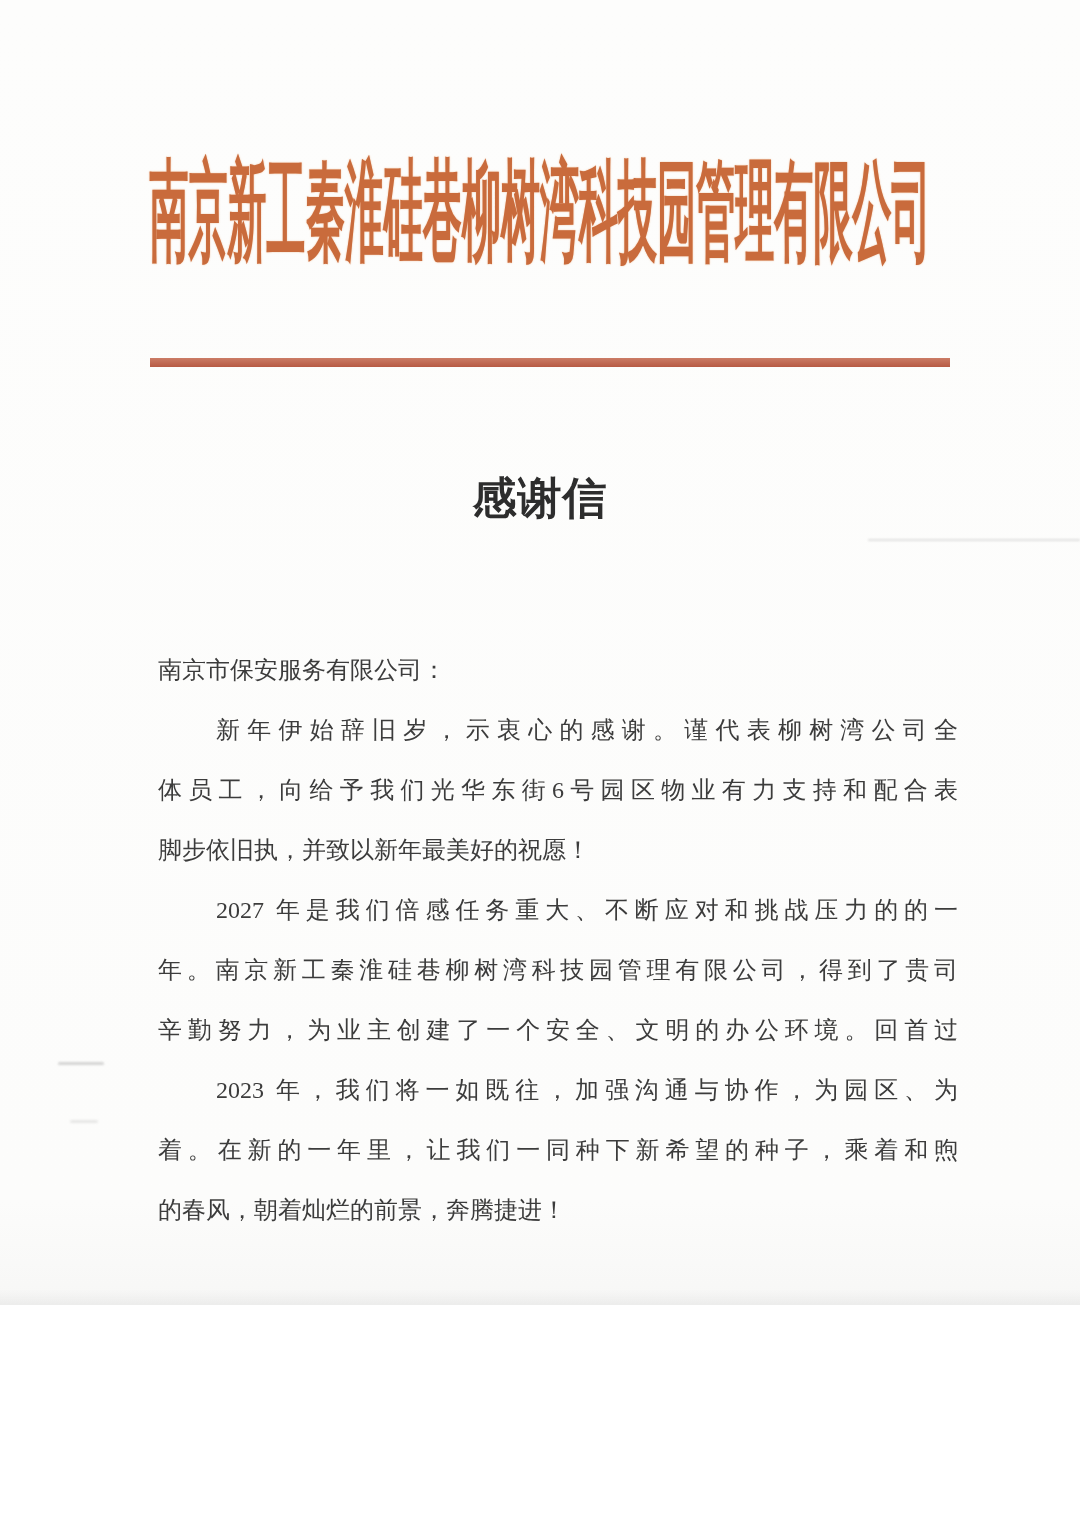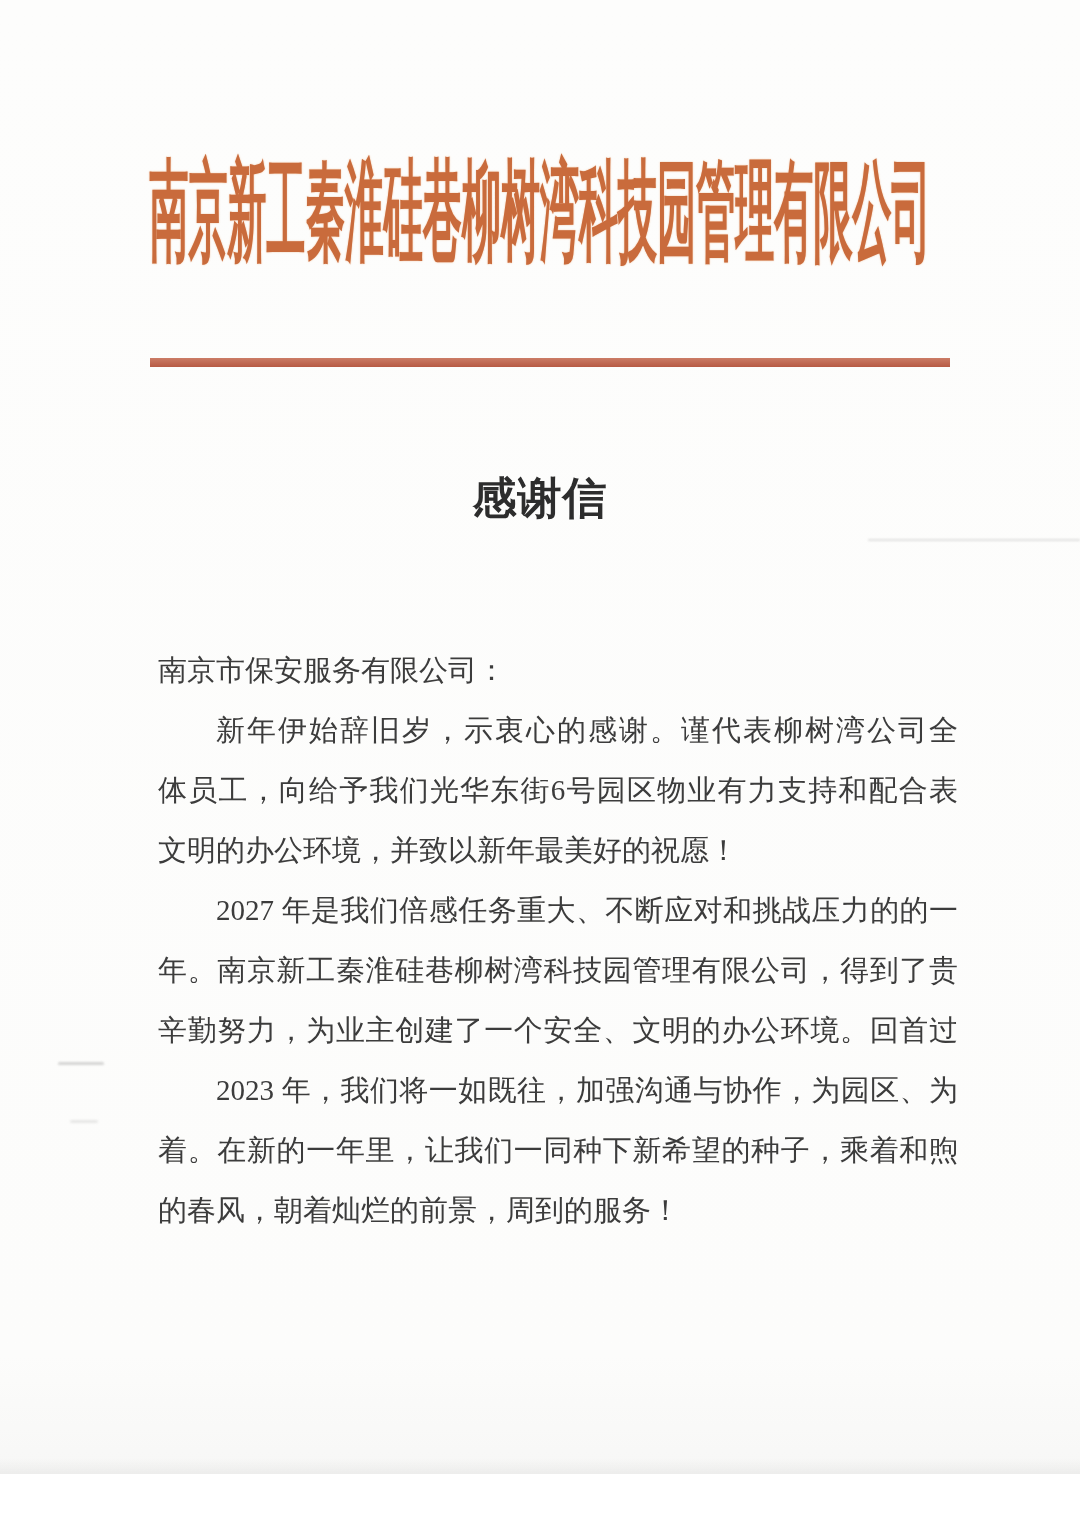--- a/index.html
+++ b/index.html
@@ -3,21 +3,21 @@
 <meta charset="utf-8">
 <style>
   html, body {
     margin: 0;
     padding: 0;
     background: #ffffff;
   }
   .page {
     position: relative;
     width: 1080px;
-    height: 1474px;
+    height: 1305px;
     background: linear-gradient(180deg, #fdfdfc 0%, #fcfcfb 92%, #f7f7f6 100%);
     overflow: hidden;
     font-family: "Liberation Serif", "DejaVu Serif", serif;
   }
   
   .letterhead {
     position: absolute;
     top: 191px;
     left: 0;
     width: 100%;
@@ -55,21 +55,21 @@
   .body {
     position: absolute;
     top: 640px;
     left: 158px;
     width: 800px;
     color: #3c3c3c;
   }
   .line {
     height: 60px;
     line-height: 60px;
-    font-size: 29px;
+    font-size: 24px;
     white-space: nowrap;
     text-align: left;
   }
   .line.fill {
     white-space: normal;
     overflow: hidden;
     text-align: justify;
     text-align-last: justify;
     text-justify: inter-character;
   }
@@ -124,27 +124,27 @@
 
   <div class="divider" style="background: linear-gradient(rgb(203, 124, 102) 0%, rgb(183, 90, 68) 100%);"></div>
 
   <div class="title">感谢信</div>
 
   <div class="body" style="color: rgb(60, 60, 60);">
 
   <div class="line">南京市保安服务有限公司：</div>
       <div class="line indent fill">新年伊始辞旧岁，示衷心的感谢。谨代表柳树湾公司全</div>
       <div class="line fill">体员工，向给予我们光华东街6号园区物业有力支持和配合表</div>
-      <div class="line">文明的办公环境，并致以新年最美好的祝愿！</div>
+      <div class="line">脚步依旧执，并致以新年最美好的祝愿！</div>
       <div class="line indent fill">2027 年是我们倍感任务重大、不断应对和挑战压力的的一</div>
       <div class="line fill">年。南京新工秦淮硅巷柳树湾科技园管理有限公司，得到了贵司</div>
       <div class="line fill">辛勤努力，为业主创建了一个安全、文明的办公环境。回首过</div>
       <div class="line indent fill">2023 年，我们将一如既往，加强沟通与协作，为园区、为</div>
       <div class="line fill">着。在新的一年里，让我们一同种下新希望的种子，乘着和煦</div>
-      <div class="line">的春风，朝着灿烂的前景，周到的服务！</div>
+      <div class="line">的春风，朝着灿烂的前景，奔腾捷进！</div>
     </div>
 
   <div class="crease"></div>
   <div class="smudge-a"></div>
   <div class="smudge-b"></div>
   <div class="edge-shade"></div>
 
 </div>
 
 </body></html>

